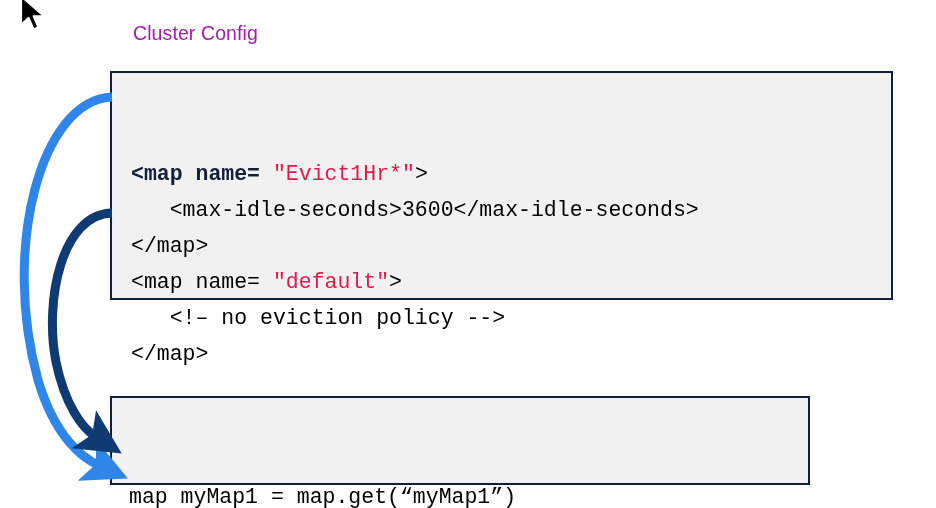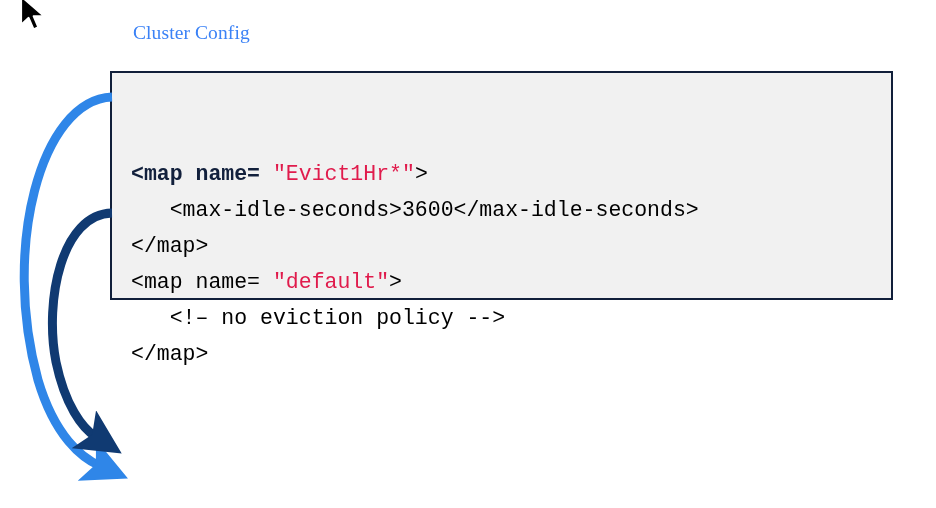--- a/index.html
+++ b/index.html
@@ -7,23 +7,23 @@
     width:936px;height:508px;
     background:#ffffff;
     font-family:"Liberation Sans", sans-serif;
     overflow:hidden;
     position:relative;
   }
   #stage{position:absolute;left:0;top:0;width:936px;height:508px;}
 
   .label{
     position:absolute;
-    font-family:Liberation Serif, serif;
+    font-family:Liberation Sans, sans-serif;
     font-size:19.5px;
-    color:#3b82f6;
+    color:#a21caf;
     white-space:pre;
     letter-spacing:0.1px;
   }
   #label-cluster-config{ left:133px; top:22px; }
   #label-your-code{ left:131px; top:350px; }
 
   .codebox{
     position:absolute;
     background:#f1f1f1;
     box-sizing:border-box;
@@ -66,20 +66,25 @@
 
   <div class="label" id="label-cluster-config">Cluster Config</div>
 
   <div class="codebox" id="codebox-cluster">
     <div class="codelines">
       <span class="line"><span class="tok-tag">&lt;map name= </span><span class="tok-str">"Evict1Hr*"</span><span class="tok-plain">&gt;</span></span><span class="line"><span class="tok-plain">   &lt;max-idle-seconds&gt;3600&lt;/max-idle-seconds&gt;</span></span><span class="line"><span class="tok-plain">&lt;/map&gt;</span></span><span class="line"><span class="tok-plain">&lt;map name= </span><span class="tok-str">"default"</span><span class="tok-plain">&gt;</span></span><span class="line"><span class="tok-plain">   &lt;!– no eviction policy --&gt;</span></span><span class="line"><span class="tok-plain">&lt;/map&gt;</span></span>
     </div>
   </div>
 
 
+  <div class="codebox" id="codebox-yourcode">
+    <div class="codelines">
+      <span class="line"><span class="tok-plain">map myMap1 = map.get(“myMap1”)</span></span>
+    </div>
+  </div>
 
   <svg id="arrows" viewBox="0 0 936 508">
     <defs>
       <marker id="head-light" markerWidth="5" markerHeight="5" refX="1.6" refY="2.5" orient="auto" markerUnits="strokeWidth">
         <path d="M0,0 L5,2.5 L0,5 L1.1,2.5 Z" fill="#2f86e8"></path>
       </marker>
       <marker id="head-dark" markerWidth="5" markerHeight="5" refX="1.6" refY="2.5" orient="auto" markerUnits="strokeWidth">
         <path d="M0,0 L5,2.5 L0,5 L1.1,2.5 Z" fill="#103a72"></path>
       </marker>
     </defs>

